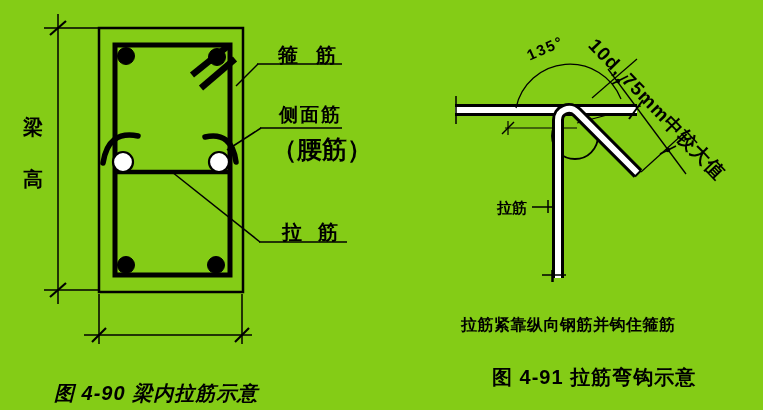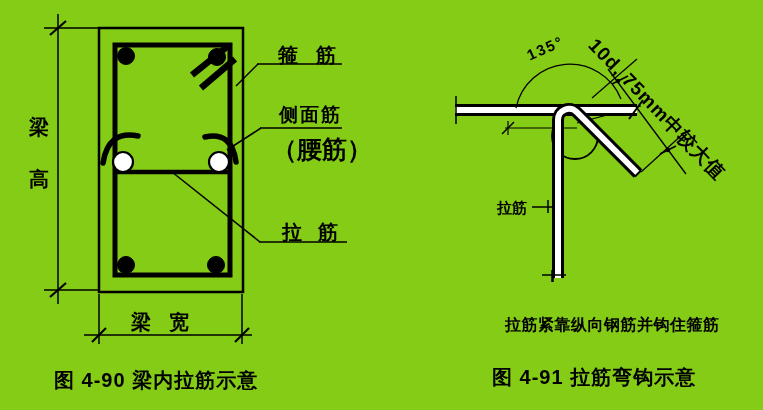--- a/index.html
+++ b/index.html
@@ -8,29 +8,29 @@
     font-family:"Liberation Sans","DejaVu Sans",sans-serif;color:#000;
     overflow:hidden;
   }
   #linework{position:absolute;left:0;top:0;}
   .lbl{position:absolute;white-space:nowrap;color:#000;}
   .lbl-stirrup{left:278px;top:42px;font-size:20px;font-weight:600;letter-spacing:18px;}
   .lbl-sidebar{left:279px;top:102px;font-size:19px;font-weight:700;letter-spacing:2px;}
   .lbl-sidebar-alt{left:272px;top:133px;font-size:25px;font-weight:600;}
   .lbl-tiebar-left{left:282px;top:219px;font-size:20px;font-weight:600;letter-spacing:16px;}
   .lbl-beam-height{left:23px;top:101px;width:26px;font-size:20px;font-weight:700;
-    line-height:52px;word-break:break-all;white-space:normal;text-align:right;}
+    line-height:52px;word-break:break-all;white-space:normal;}
   .lbl-beam-width{left:131px;top:309px;font-size:20px;font-weight:700;letter-spacing:18px;}
-  .lbl-caption-left{left:54px;top:367px;font-size:20px;font-weight:700;letter-spacing:1px;}
+  .lbl-caption-left{left:54px;top:380px;font-size:20px;font-weight:700;letter-spacing:1px;font-style:italic;}
   .lbl-angle{left:524px;top:48px;font-size:15px;font-weight:600;
     transform:rotate(-24deg);transform-origin:left top;letter-spacing:2px;}
   .lbl-hook-ext{left:601px;top:33px;font-size:19px;font-weight:600;letter-spacing:1px;
     transform:rotate(46deg);transform-origin:left top;}
   .lbl-tiebar-right{left:497px;top:199px;font-size:15px;font-weight:600;}
-  .lbl-note{left:461px;top:315px;font-size:16px;font-weight:600;letter-spacing:0.5px;margin-left:44px;}
+  .lbl-note{left:461px;top:315px;font-size:16px;font-weight:600;letter-spacing:0.5px;}
   .lbl-caption-right{left:476px;top:364px;font-size:20px;font-weight:700;letter-spacing:1px;margin-left:16px;}
 </style>
 </head>
 <body>
 
 <div id="page">
 
   <svg id="linework" width="763" height="410" viewBox="0 0 763 410">
 
     <g stroke="#000" fill="none">
@@ -125,21 +125,20 @@
         <line x1="548" y1="200" x2="548" y2="213"></line>
       </g>
     </g>
   </svg>
 
   <div class="lbl lbl-stirrup">箍筋</div>
   <div class="lbl lbl-sidebar">侧面筋</div>
   <div class="lbl lbl-sidebar-alt">（腰筋）</div>
   <div class="lbl lbl-tiebar-left">拉筋</div>
   <div class="lbl lbl-beam-height">梁高</div>
-  <div class="lbl lbl-beam-width">梁宽</div>
   <div class="lbl lbl-caption-left">图 4-90  梁内拉筋示意</div>
 
   <div class="lbl lbl-angle">135°</div>
   <div class="lbl lbl-hook-ext">10d, 75mm中较大值</div>
   <div class="lbl lbl-tiebar-right">拉筋</div>
   <div class="lbl lbl-note">拉筋紧靠纵向钢筋并钩住箍筋</div>
   <div class="lbl lbl-caption-right">图 4-91  拉筋弯钩示意</div>
 
 </div>
 

